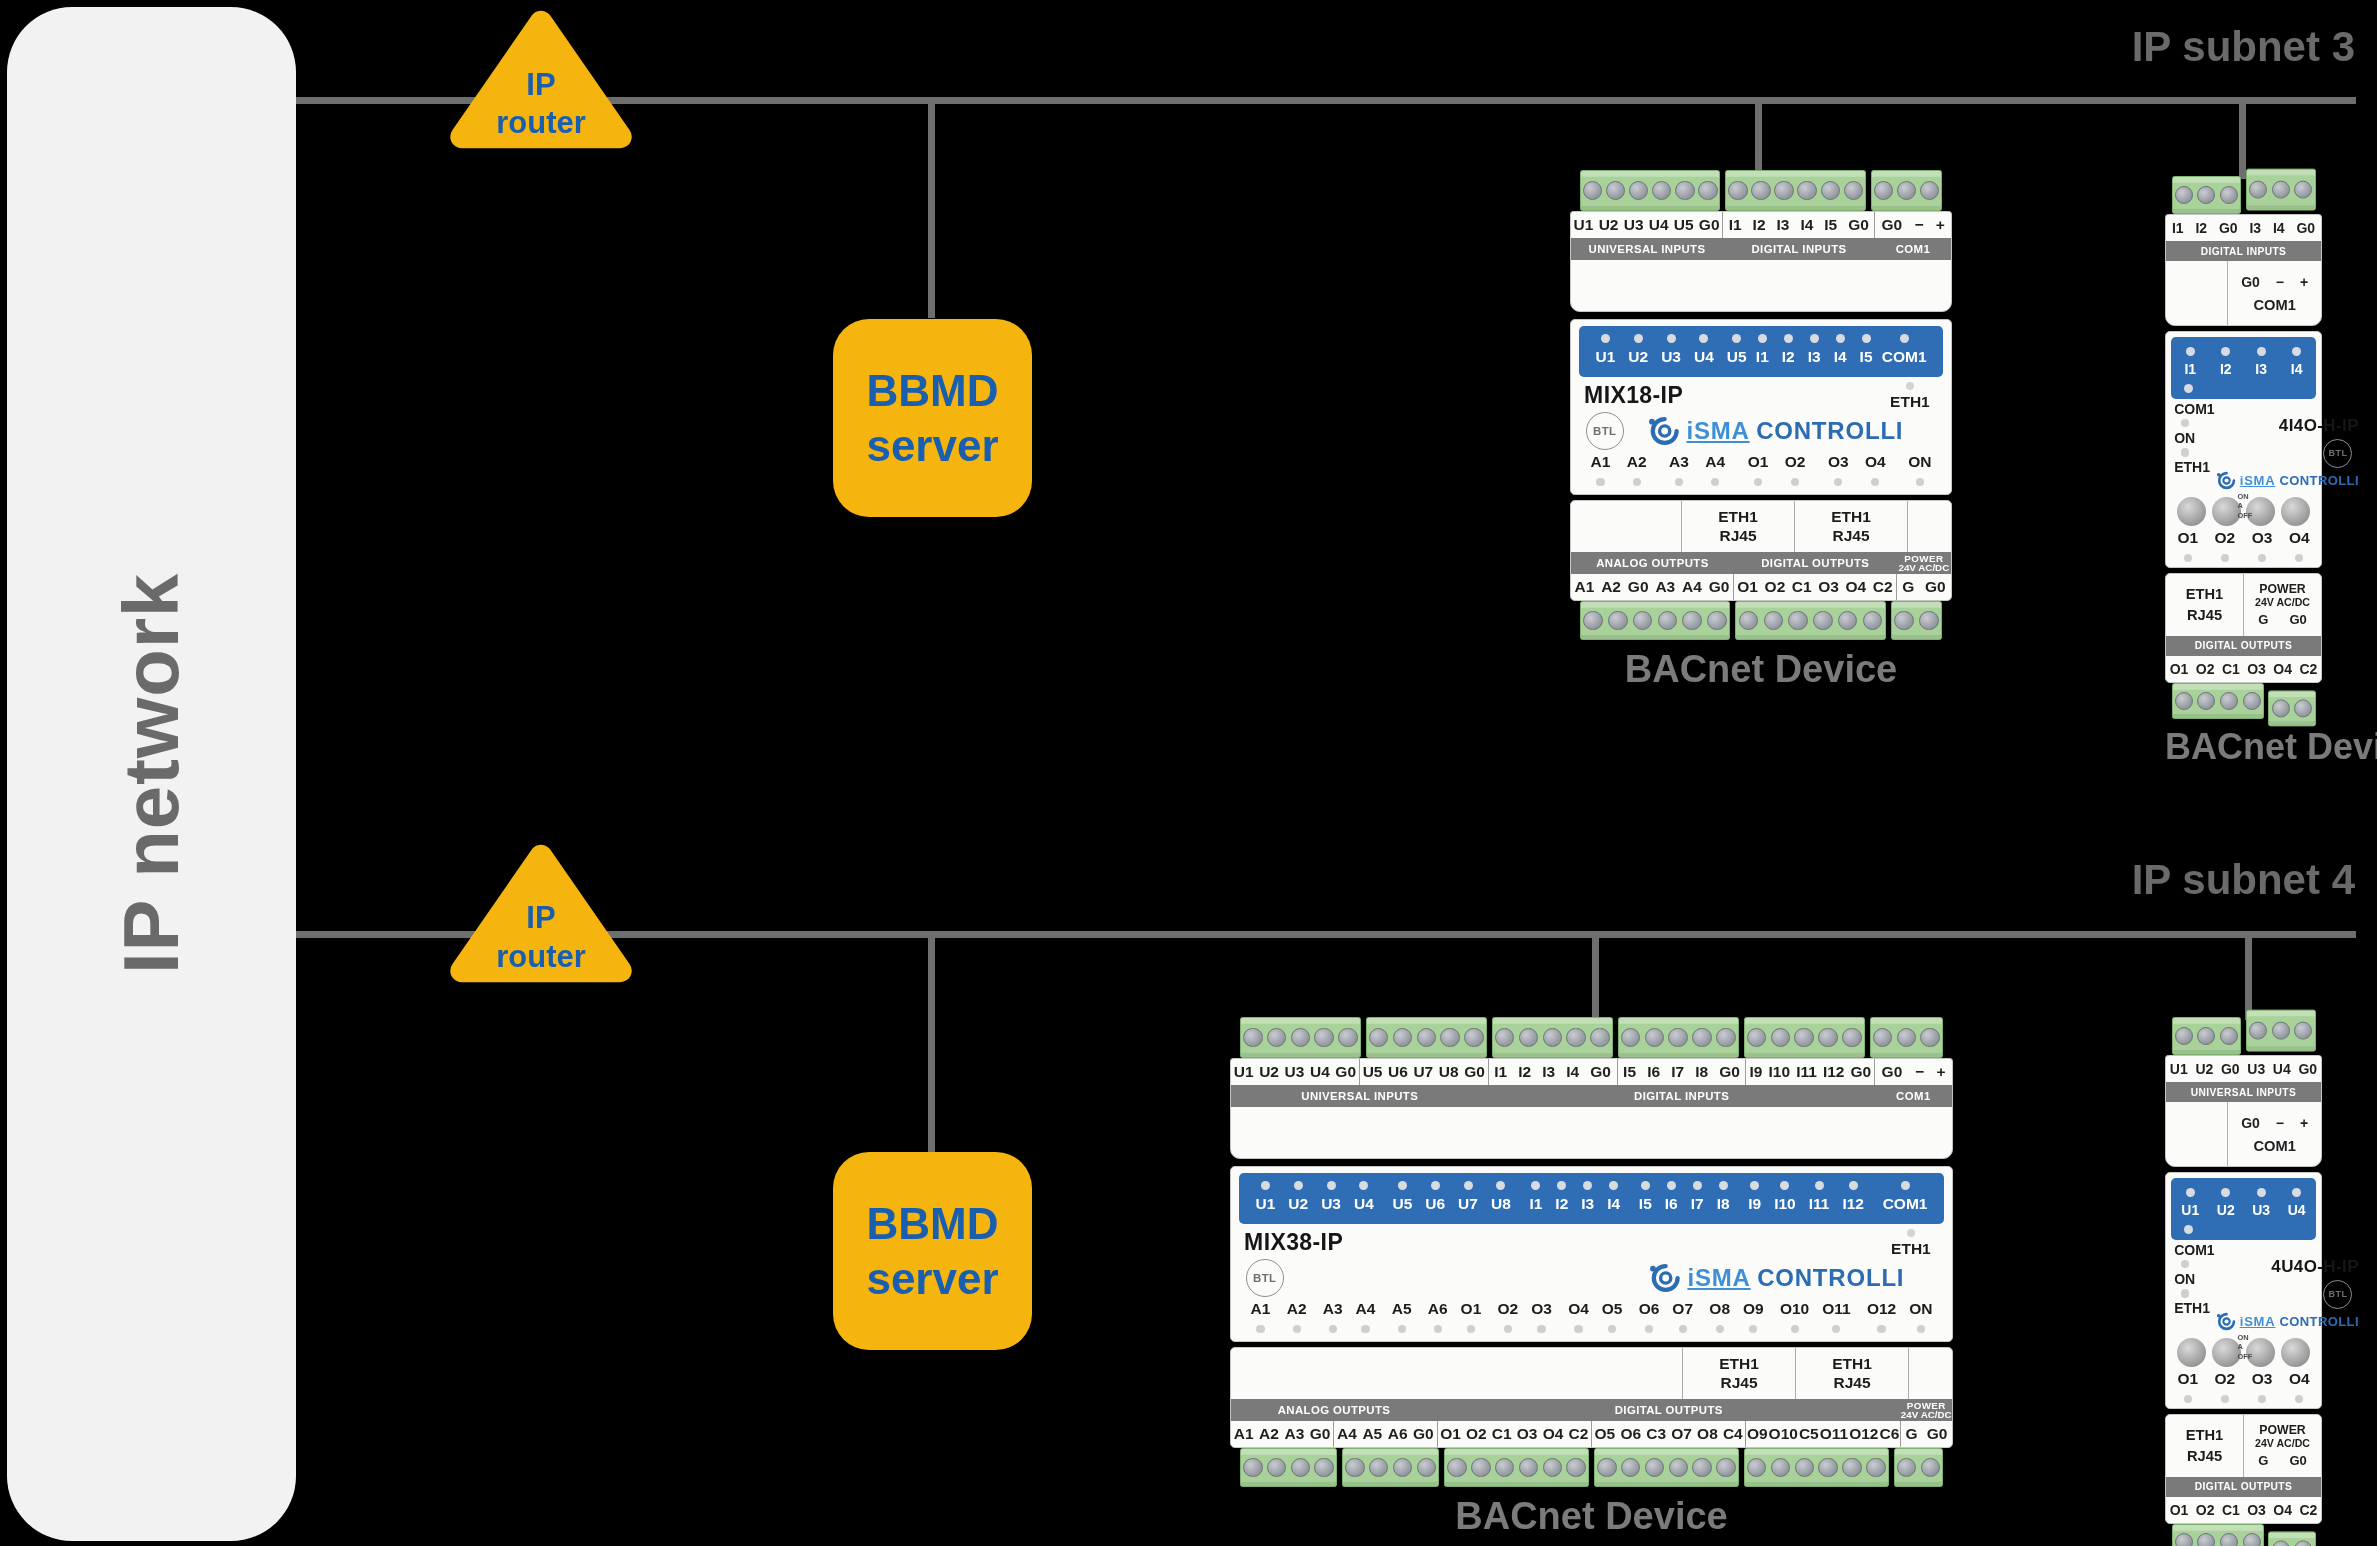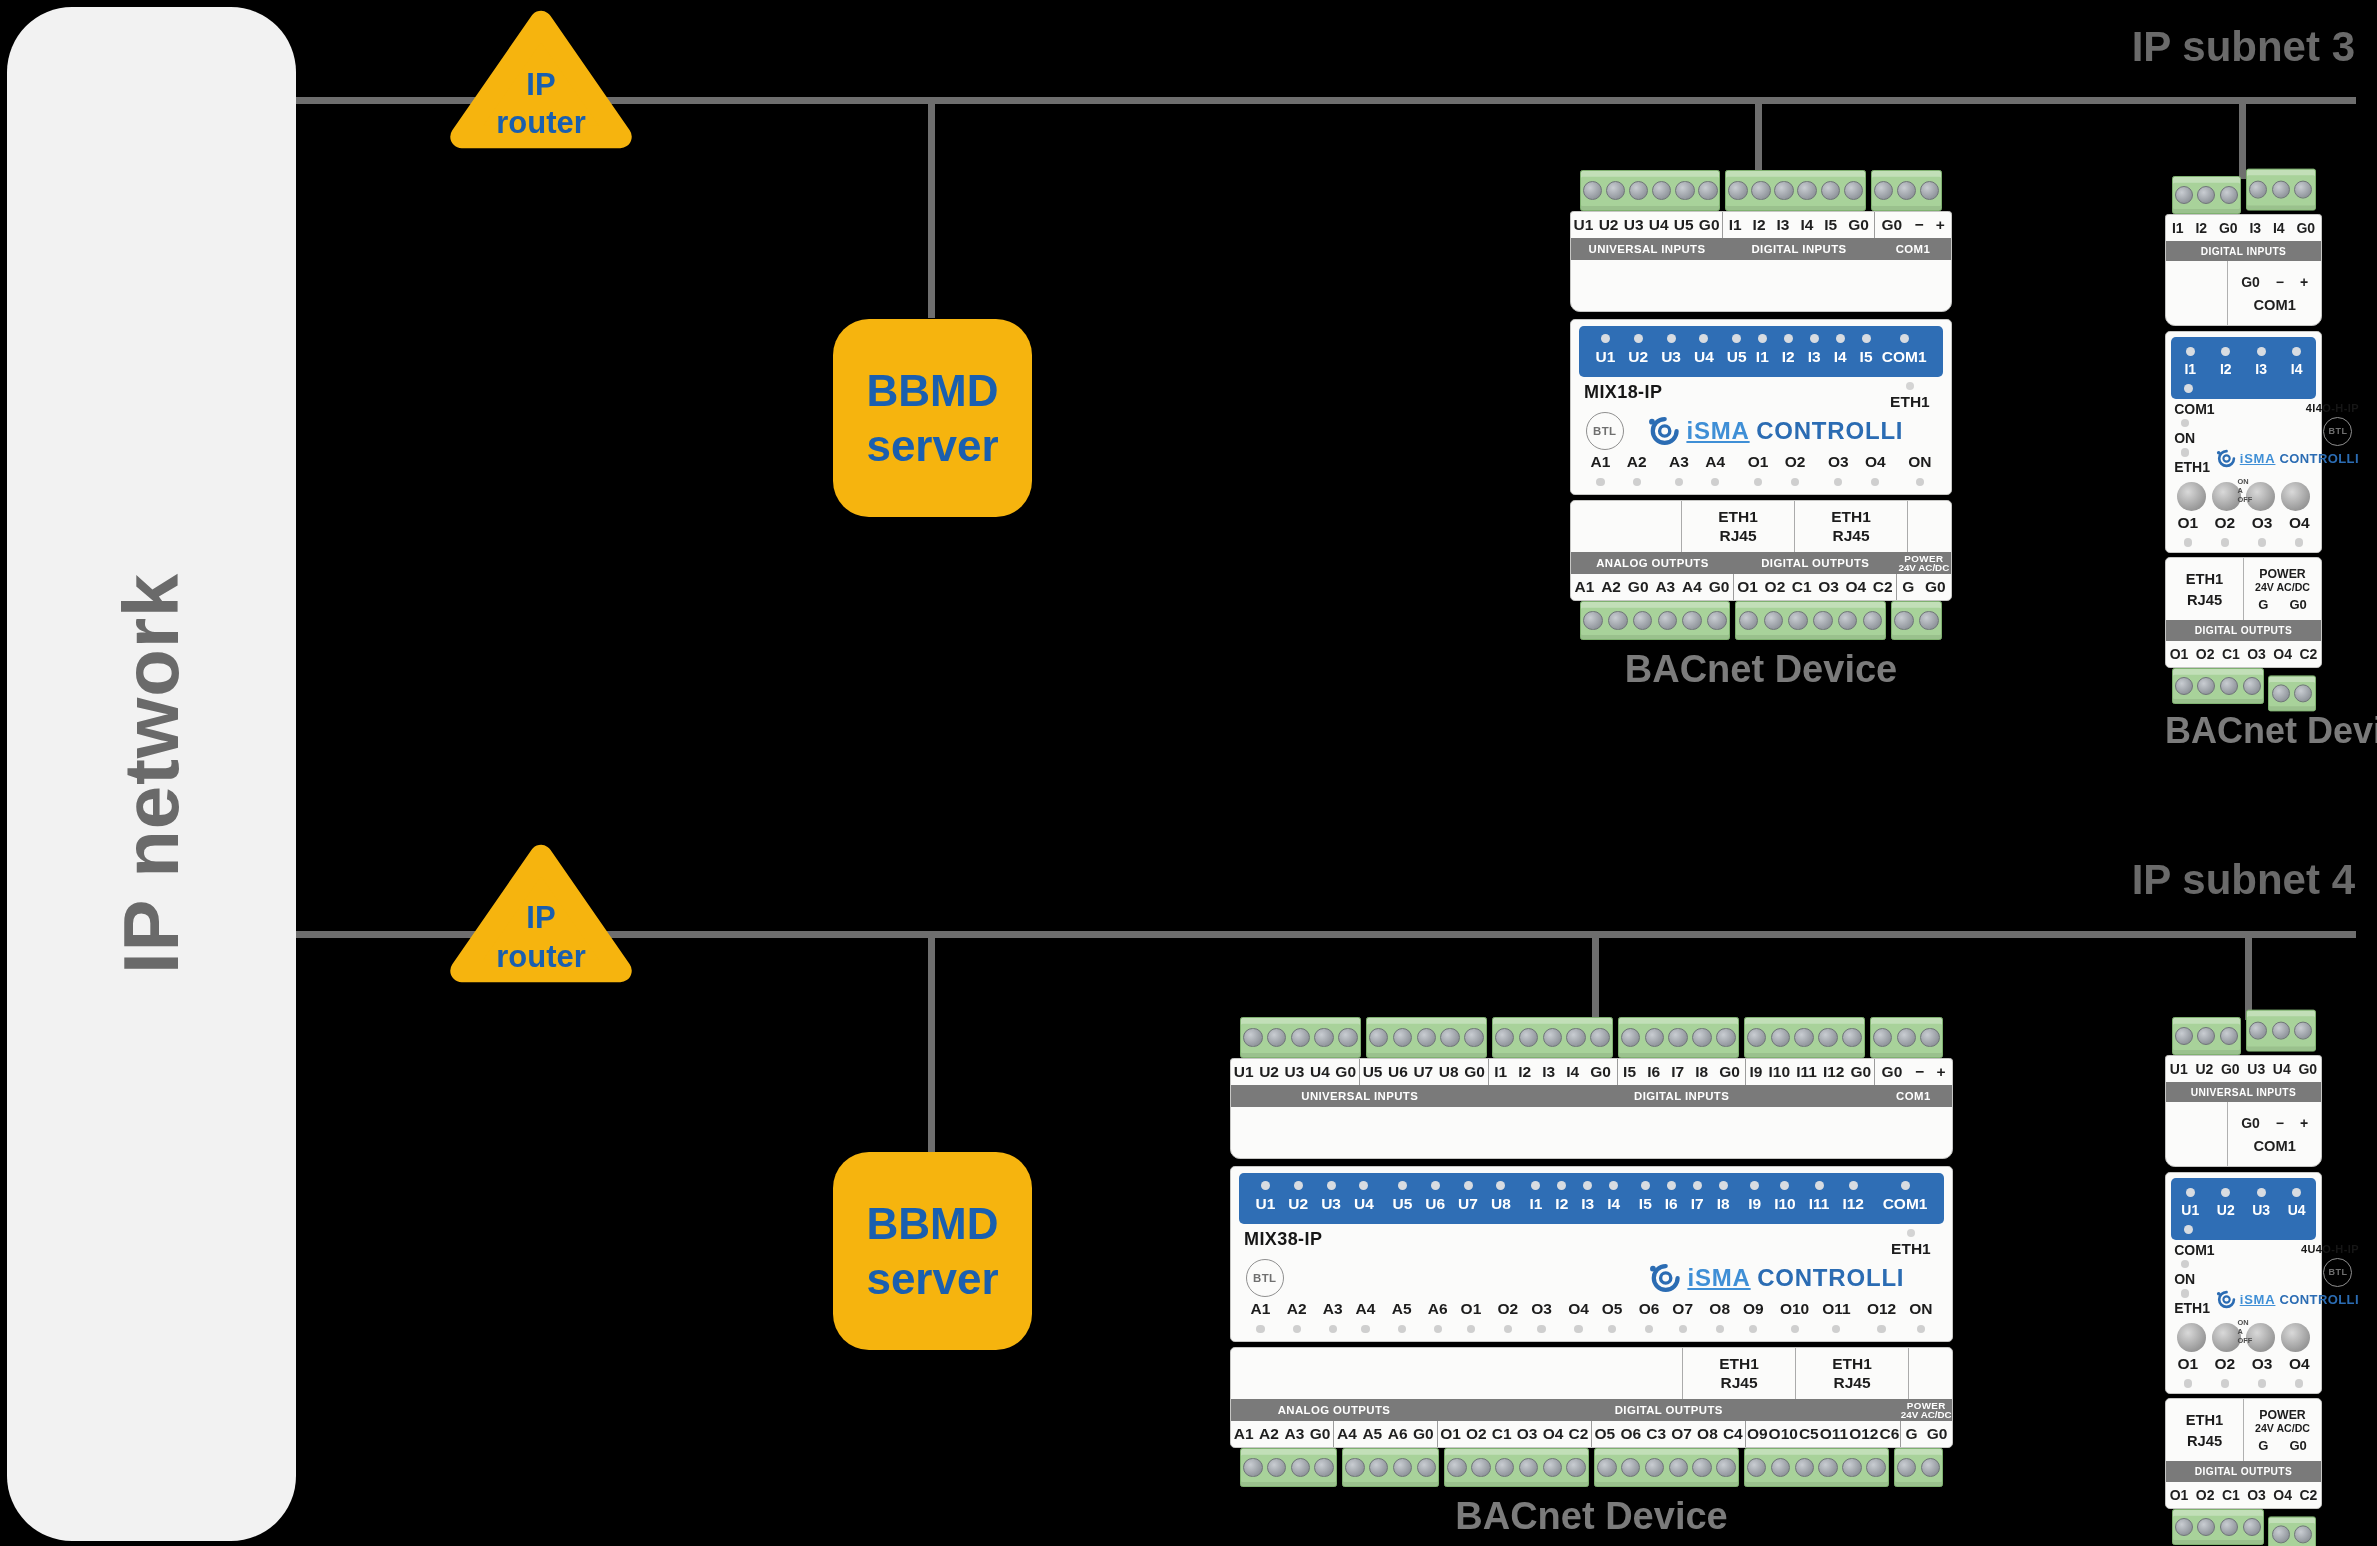--- a/index.html
+++ b/index.html
@@ -59,21 +59,21 @@
 
   .main-body { border:1.6px solid var(--device-border); border-radius:4.9px; background:var(--front);
                margin-top:6.5px; display:flex; flex-direction:column; padding:6.5px 8.2px 6.5px; }
   .blue-band { position:relative; background:var(--blue-band); border-radius:4.9px; display:flex;
                justify-content:space-between; align-items:center; padding:3.3px 16.3px 6.5px; height:51px; }
   .led-group { display:flex; gap:13px; }
   .led-cell { display:flex; flex-direction:column; align-items:center; gap:4.9px; }
   .led { width:9px; height:9px; border-radius:50%; background:var(--led); }
   .led-label { font-size:15.5px; font-weight:700; color:#fff; white-space:nowrap; }
   .model-row { display:flex; justify-content:space-between; align-items:flex-start; padding:4.9px 4.9px 0; }
-  .model-name { font-size:18px; font-weight:800; color:#161616; letter-spacing:0.4px; }
+  .model-name { font-size:23px; font-weight:800; color:#161616; letter-spacing:0.4px; }
   .eth-cell { display:flex; flex-direction:column; align-items:center; gap:2.5px; margin-right:8.2px; }
   .eth-cell .led { width:8.2px; height:8.2px; background:#d4d4d4; }
   .eth-label { font-size:15.5px; font-weight:700; color:#1c1c1c; }
   .logo-row { position:relative; display:flex; align-items:center; padding:1.6px 6.5px; flex:1; }
   .btl { width:38px; height:38px; min-width:38px; border:1.6px solid #8f8f8f; border-radius:50%;
          display:flex; align-items:center; justify-content:center; font-size:11.4px; font-weight:700;
          color:#6f6f6f; letter-spacing:0.4px; }
   .isma { display:flex; align-items:center; gap:6.5px; margin-left:auto; margin-right:33px; color:var(--logo-bold); }
   .isma svg { width:34px; height:34px; }
   .isma-light { font-size:24px; font-weight:600; color:var(--logo-light); letter-spacing:0.8px;text-decoration:underline; }
@@ -114,21 +114,21 @@
   .main-body.sm { padding:4.9px 4.9px; margin-top:4.9px; }
   .blue-band.sm { height:62px; padding:6.5px 8.2px 19.6px; justify-content:center; }
   .blue-band.sm .led-group { width:100%; justify-content:space-around; }
   .blue-band.sm .led-label { font-size:14px; }
   .com-led { position:absolute; left:13px; bottom:5.7px; width:9px; height:9px; }
   .sm-mid { display:flex; padding:1.6px 3.3px 0; }
   .sm-left { display:flex; flex-direction:column; align-items:flex-start; gap:2.5px; width:52px; }
   .sm-left .t { font-size:14px; font-weight:800; color:#1c1c1c; }
   .sm-left .dot { margin-left:6.5px; }
   .sm-right { flex:1; display:flex; flex-direction:column; align-items:flex-end; gap:1.6px; }
-  .sm-model { font-size:11px; font-weight:800; color:#161616; letter-spacing:0.4px; margin-top:1px; }
+  .sm-model { font-size:17px; font-weight:800; color:#161616; letter-spacing:0.4px; margin-top:15px; }
   .btl.sm { width:29px; height:29px; min-width:29px; font-size:9px; margin:1.6px 6.5px 0 0; }
   .isma.sm { margin:0 auto; gap:4.1px; }
   .isma.sm svg { width:21px; height:21px; }
   .isma.sm .isma-light { font-size:13px; }
   .isma.sm .isma-bold { font-size:13px; letter-spacing:0.4px; }
   .switch-row { position:relative; display:flex; justify-content:space-between; padding:4.9px 6.5px 0; margin-top:1.6px; }
   .knob { width:29px; height:29px; border-radius:50%;
           background:radial-gradient(circle at 38% 34%, #d9d9d9, #9a9a9a 68%, #828282); }
   .sw-legend { position:absolute; left:51%; top:0; transform:translateX(-50%); display:flex;
                flex-direction:column; align-items:flex-start; gap:0; }

